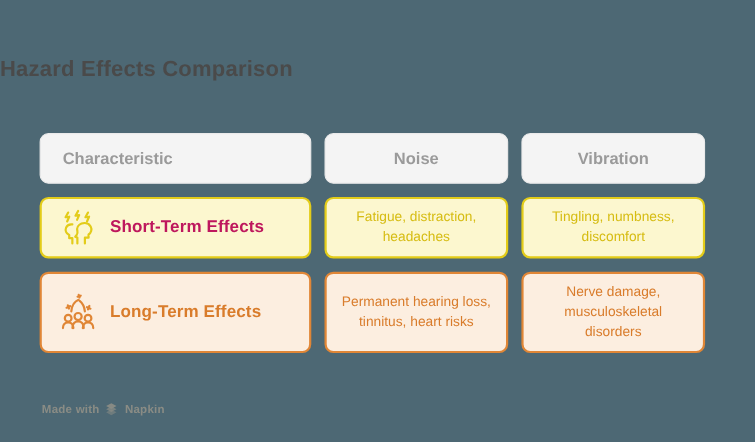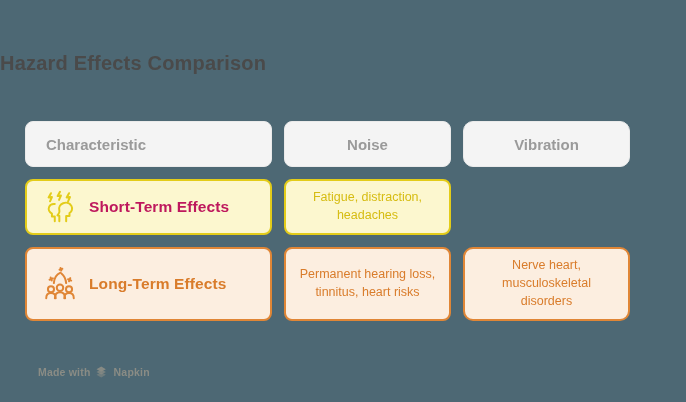--- a/index.html
+++ b/index.html
@@ -23,21 +23,21 @@
     width: 686px;
     text-align: left;
     font-size: 20px;
     font-weight: bold;
     color: #4a4a4a;
     letter-spacing: 0.2px;
   }
 
   #grid {
     position: absolute;
-    left: 25px;
+    left: 36px;
     top: 121px;
     width: 605px;
     display: flex;
     flex-direction: column;
     gap: 12px;
   }
 
   .row {
     display: flex;
     gap: 12px;
@@ -47,21 +47,21 @@
   .cell {
     box-sizing: border-box;
     border-radius: 8px;
     display: flex;
     align-items: center;
   }
 
   
   .col-1 { width: 247px; flex: 0 0 247px; }
   .col-2 { width: 167px; flex: 0 0 167px; }
-  .col-3 { width: 167px; flex: 0 0 167px; border-radius: 10px; }
+  .col-3 { width: 167px; flex: 0 0 167px; }
 
   
   .row-header .cell {
     background: #f4f4f4;
     height: 46px;
     border: 1px solid #eaeaea;
   }
   .header-text {
     font-size: 15px;
     font-weight: bold;
@@ -179,20 +179,23 @@
                    C20.2 17.2 18.5 20.3 19.3 23.3
                    C19.8 25.2 19.3 26.2 18.5 27.2
                    L17.3 28.7 L19.3 29.5 L19.3 35"></path>
         </svg>
       </span>
       <span class="label-text">Short-Term Effects</span>
     </div>
     <div class="cell col-2 content-cell">
       <span class="body-text">Fatigue, distraction, headaches</span>
     </div>
+    <div class="cell col-3 content-cell">
+      <span class="body-text">Tingling, numbness, discomfort</span>
+    </div>
   </div>
 
   <div class="row row-long">
     <div class="cell col-1 label-cell">
       <span class="icon">
         <svg class="icon" viewBox="0 0 40 40" xmlns="http://www.w3.org/2000/svg" fill="none" stroke="#e08636" stroke-width="2.1" stroke-linecap="round" stroke-linejoin="round">
 
           <path d="M13.5 19 C14 13.5 17 9.5 20.5 8"></path>
           <path d="M26.5 19 C26 14.5 24 11 21.5 9"></path>
 
@@ -212,21 +215,21 @@
           <circle cx="29.5" cy="25.5" r="3.2"></circle>
           <path d="M24.5 35 C24.5 31.5 26.7 29.6 29.5 29.6 C32.3 29.6 34.5 31.5 34.5 35"></path>
         </svg>
       </span>
       <span class="label-text">Long-Term Effects</span>
     </div>
     <div class="cell col-2 content-cell">
       <span class="body-text">Permanent hearing loss, tinnitus, heart risks</span>
     </div>
     <div class="cell col-3 content-cell">
-      <span class="body-text">Nerve heart, musculoskeletal disorders</span>
+      <span class="body-text">Nerve damage, musculoskeletal disorders</span>
     </div>
   </div>
 
 </div>
 
 <div id="footer">
   <span>Made with</span>
   <span>
     <svg class="napkin-logo" width="13" height="12" viewBox="0 0 13 12" xmlns="http://www.w3.org/2000/svg" fill="#8a8c85">
       <path d="M0.5 3.2 L5.2 0.6 L9.9 3.2 L5.2 5.8 Z" opacity="0.95"></path>

